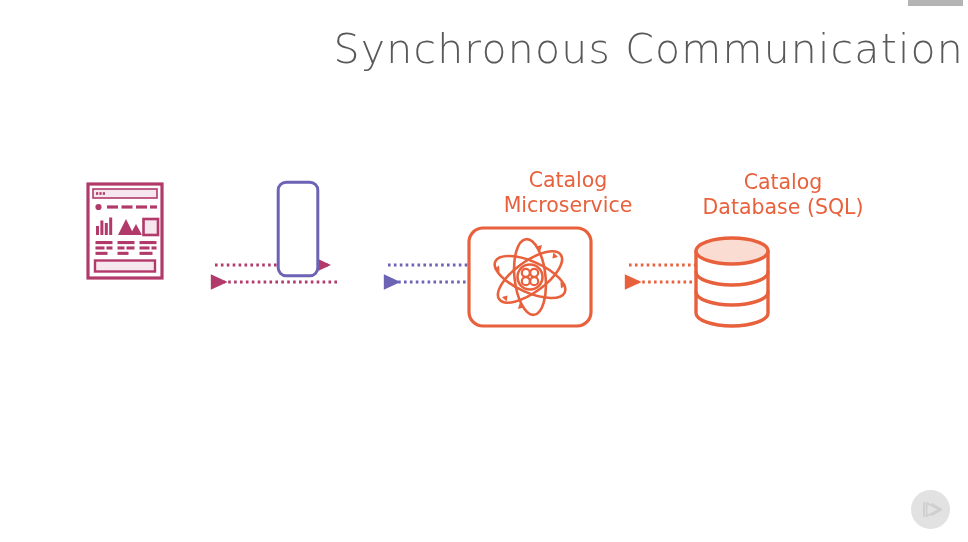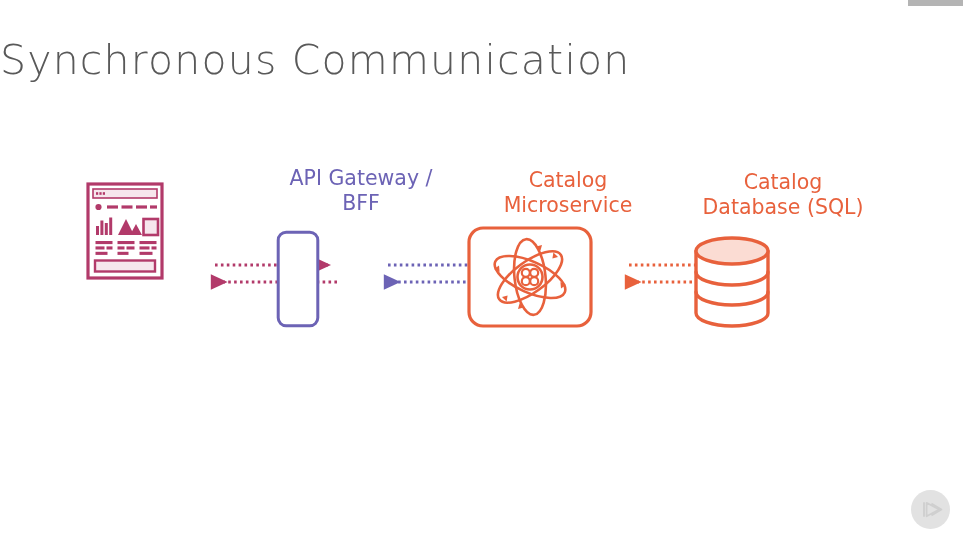--- a/index.html
+++ b/index.html
@@ -23,23 +23,23 @@
     top: 0px;
     width: 55px;
     height: 6px;
     background: #b4b4b4;
   }
 
   
   #slide-title {
     position: absolute;
     left: 0;
-    top: 36px;
+    top: 25px;
     width: 964px;
-    text-align: left;
+    text-align: right;
     font-family: "DejaVu Sans", sans-serif;
     font-size: 41px;
     font-weight: 300;
     letter-spacing: 1.2px;
     color: #595959;
     white-space: nowrap;
   }
 
   
   #diagram {
@@ -176,22 +176,20 @@
         <marker id="arrow-magenta-l" markerWidth="6" markerHeight="6" refX="1.2" refY="3" orient="auto">
           <path d="M5.6,0.4 L0,3 L5.6,5.6 Z" fill="#b23a6a"></path>
         </marker>
       </defs>
       <line x1="3" y1="12" x2="116" y2="12" stroke="#b23a6a" stroke-width="3" stroke-dasharray="2.6 3.3" stroke-linecap="butt" marker-end="url(#arrow-magenta-r)"></line>
       <line x1="125" y1="29" x2="12" y2="29" stroke="#b23a6a" stroke-width="3" stroke-dasharray="2.6 3.3" stroke-linecap="butt" marker-end="url(#arrow-magenta-l)"></line>
     </svg>
   </div>
 
   <div class="node" id="node-gateway">
-    <div class="node-label">API Gateway /
-BFF</div>
     <div class="node-figure">
       <svg width="44" height="98" viewBox="0 0 44 98">
         <rect x="2.2" y="2.2" width="39.6" height="93.6" rx="8" ry="8" fill="#ffffff" stroke="#6c63b5" stroke-width="3"></rect>
       </svg>
     </div>
   </div>
 
   <div class="connector" id="connector-gateway-microsvc">
     <svg width="120" height="44" viewBox="0 0 120 44">
       <defs>

